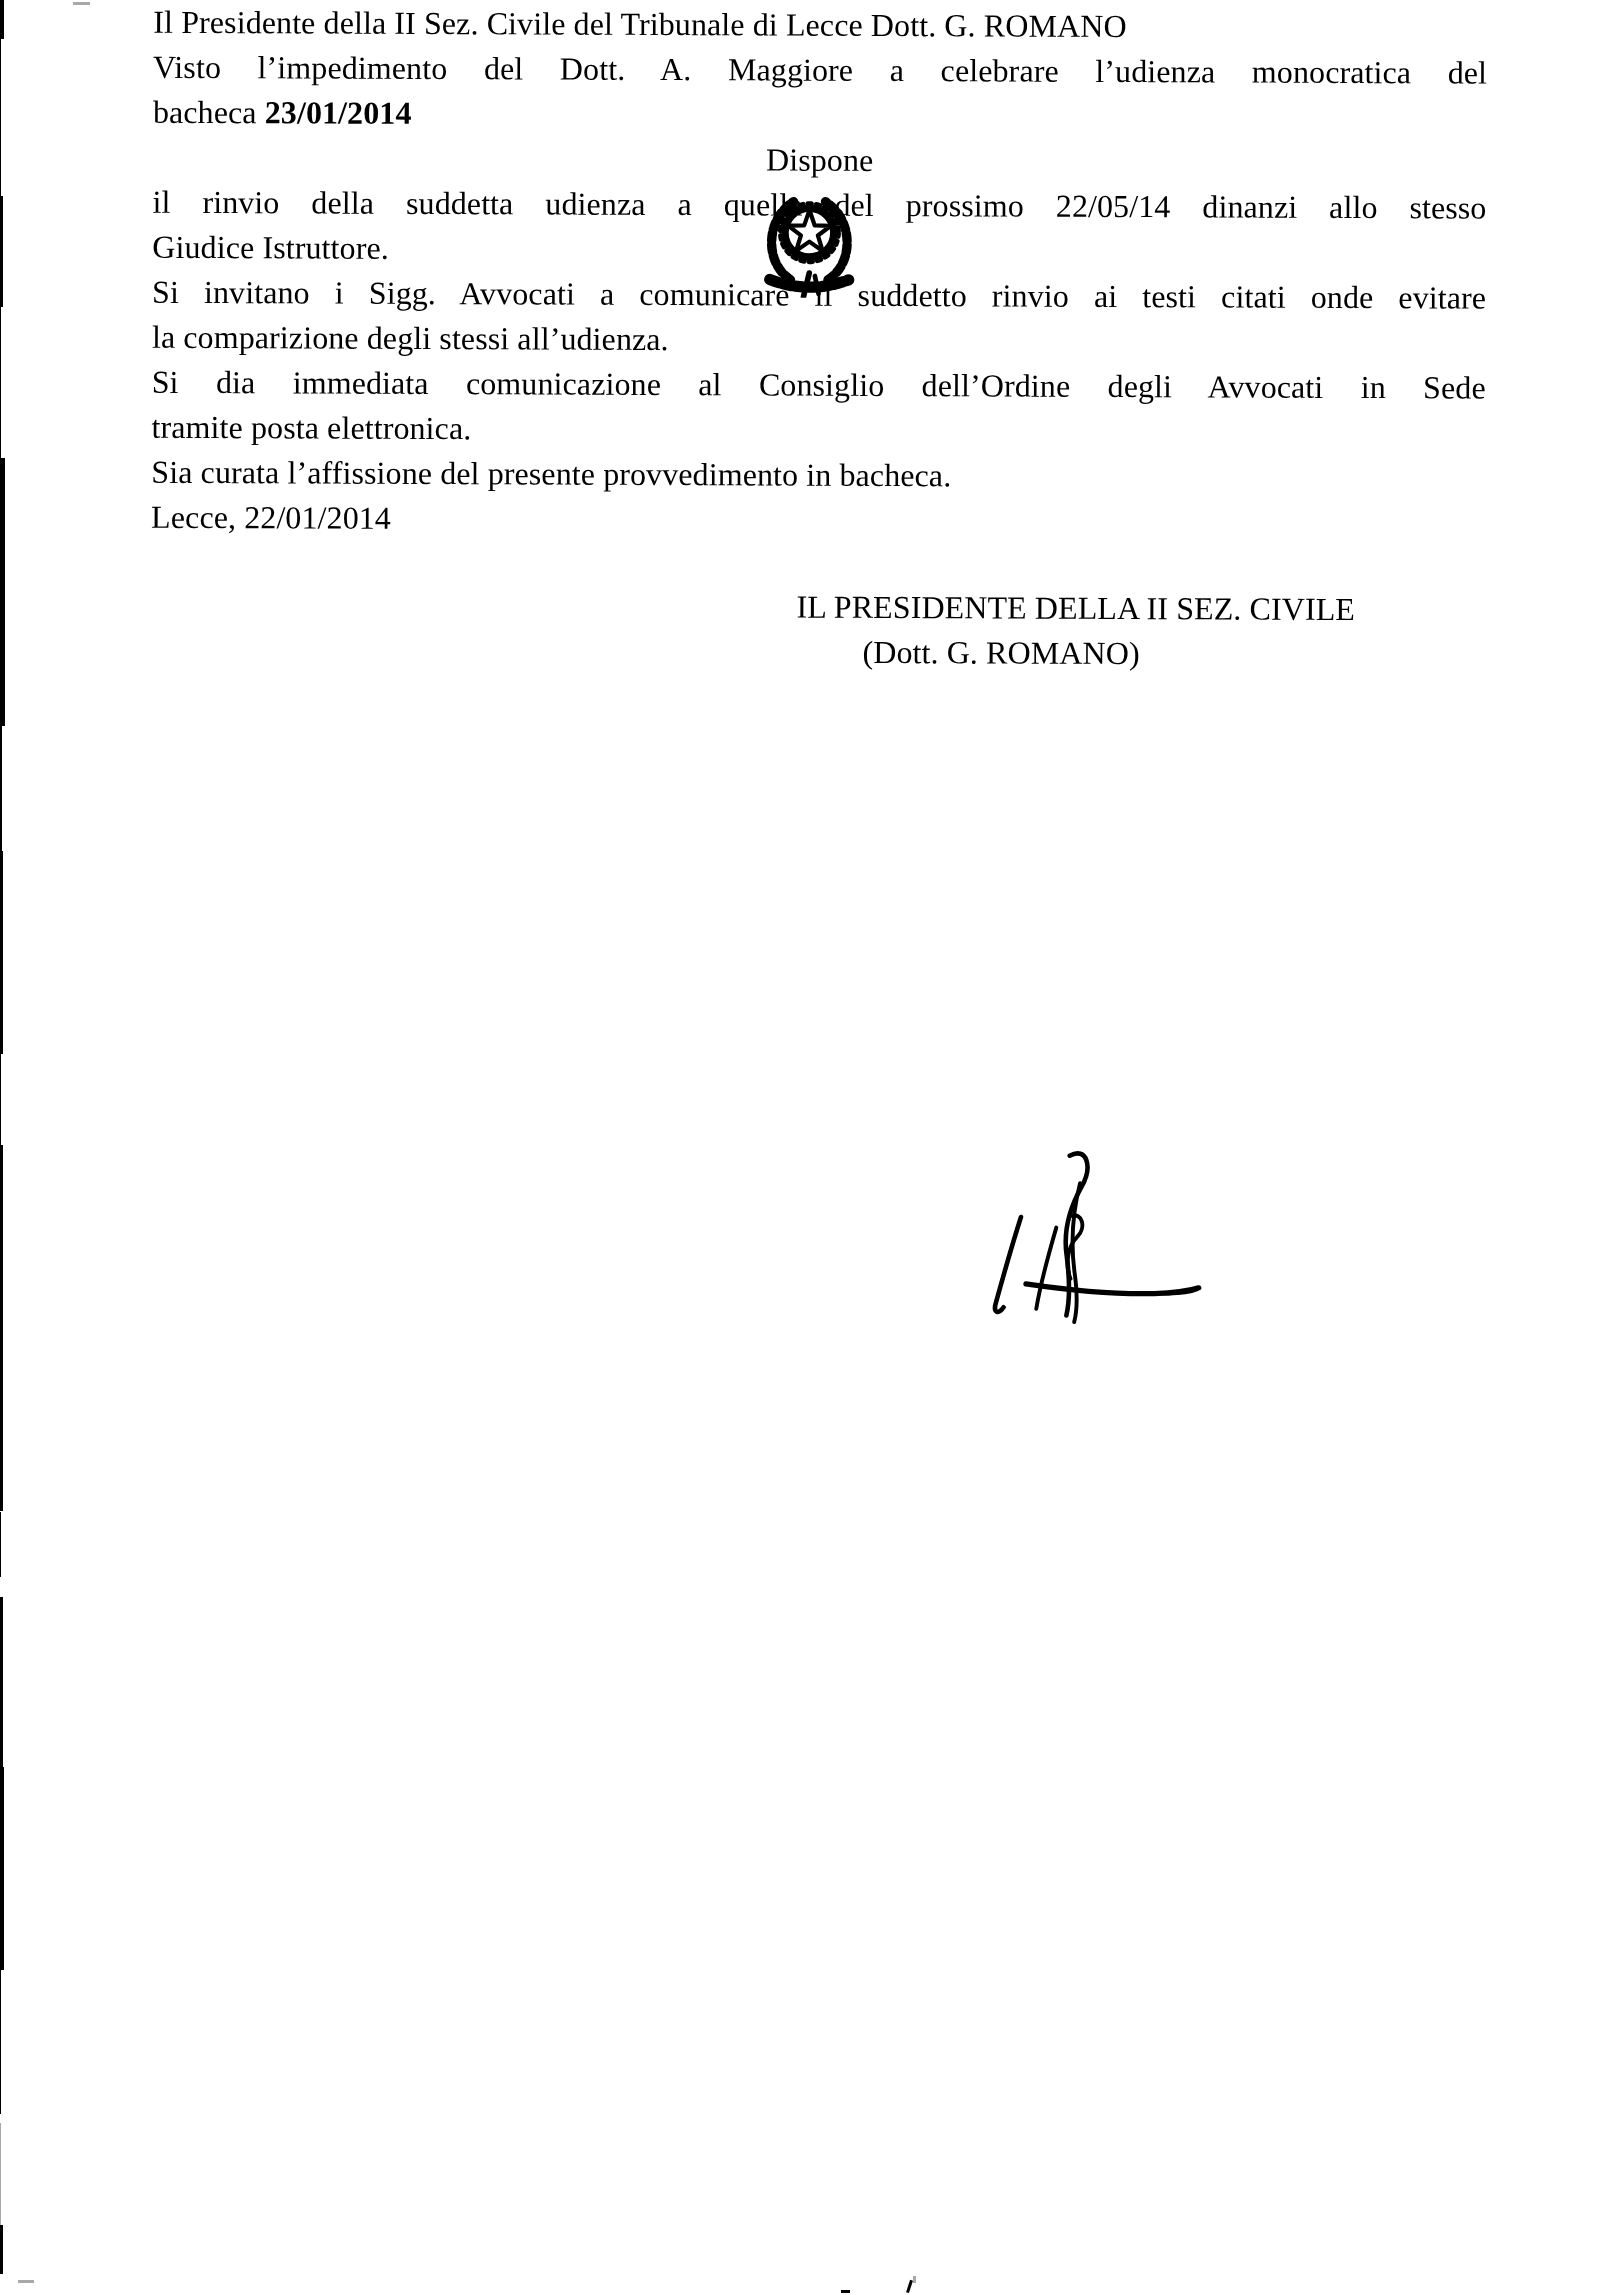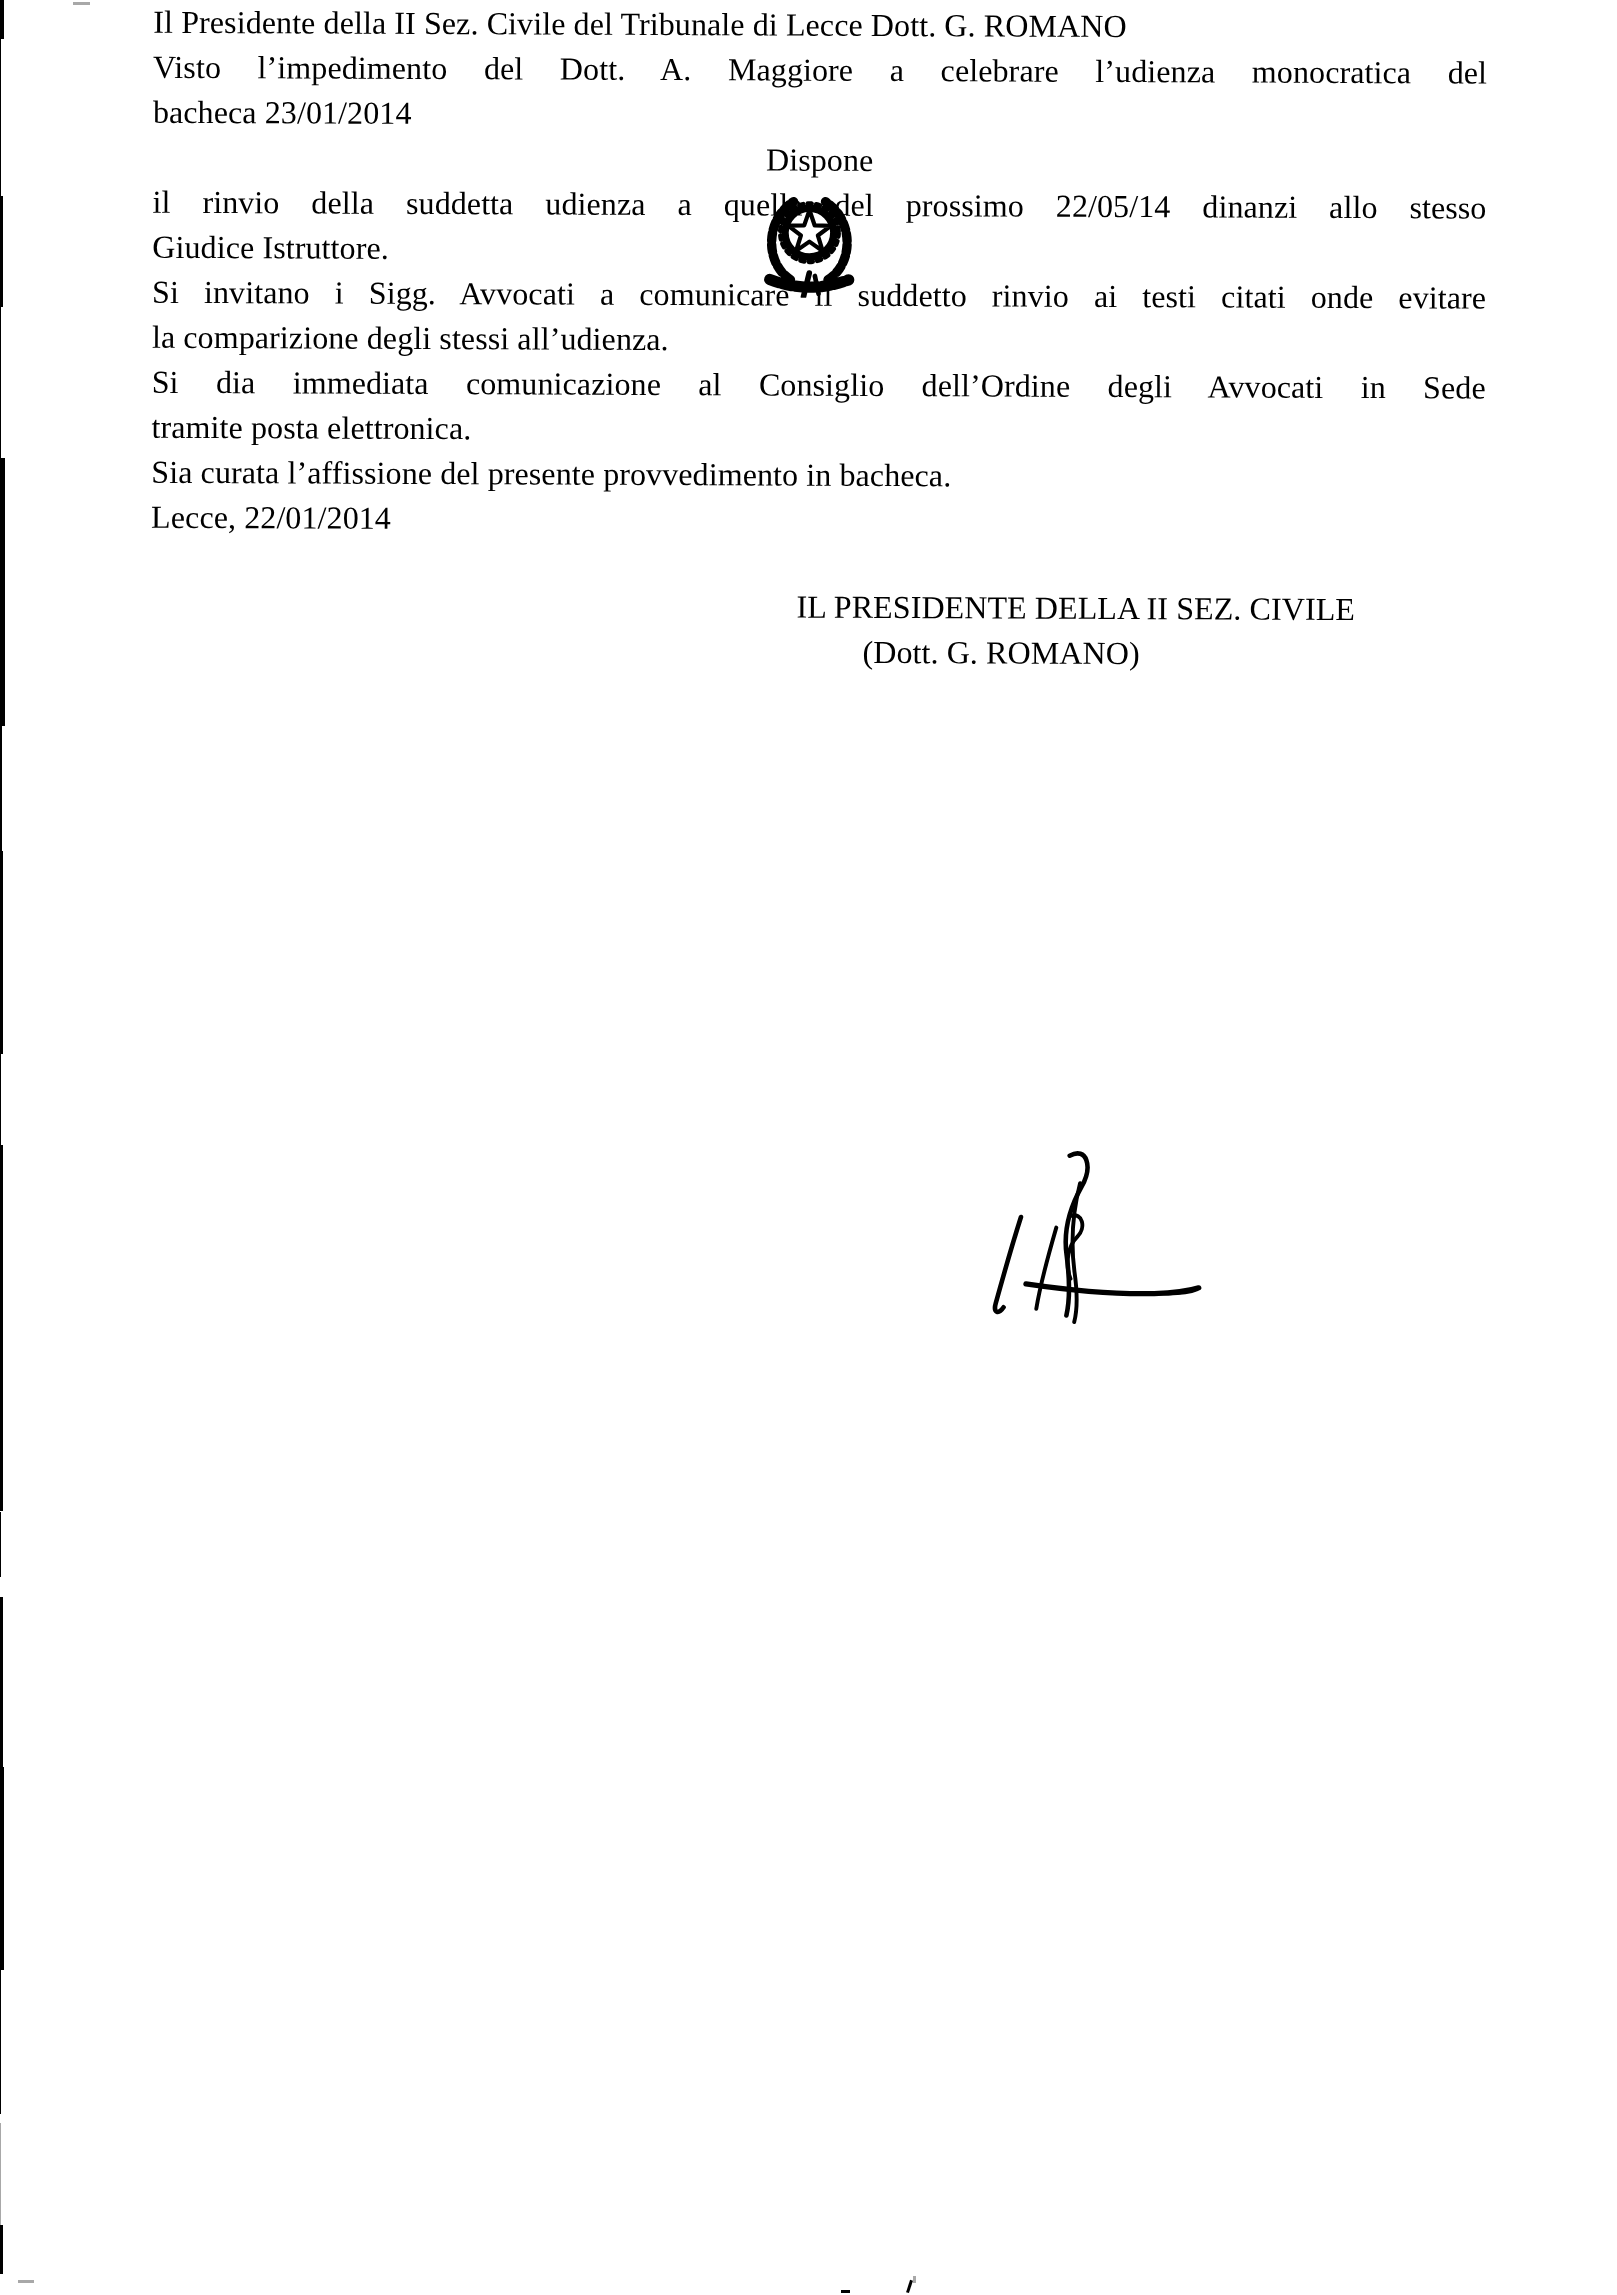--- a/index.html
+++ b/index.html
@@ -47,21 +47,21 @@
     line-height: 45px;
     letter-spacing: 0.1px;
   }
   .doc-body p { margin: 0; }
   .line { display: block; }
   .jline {
     text-align: justify;
     text-align-last: justify;
   }
   .center-line { text-align: center; }
-  strong, .bold { font-weight: normal; }
+  strong, .bold { font-weight: bold; }
 
   .m-title     { margin-top: 333px; }
   .m-visto     { margin-top: 46px;  }
   .m-dispone   { margin-top: 2.6px;   }
   .m-rinvio    { margin-top: 36px;  }
   .m-avvocati  { margin-top: 39px;  }
   .m-consiglio { margin-top: 45px;  }
   .m-affiss    { margin-top: 39px;  }
   .m-date      { margin-top: 43px;  }
 

